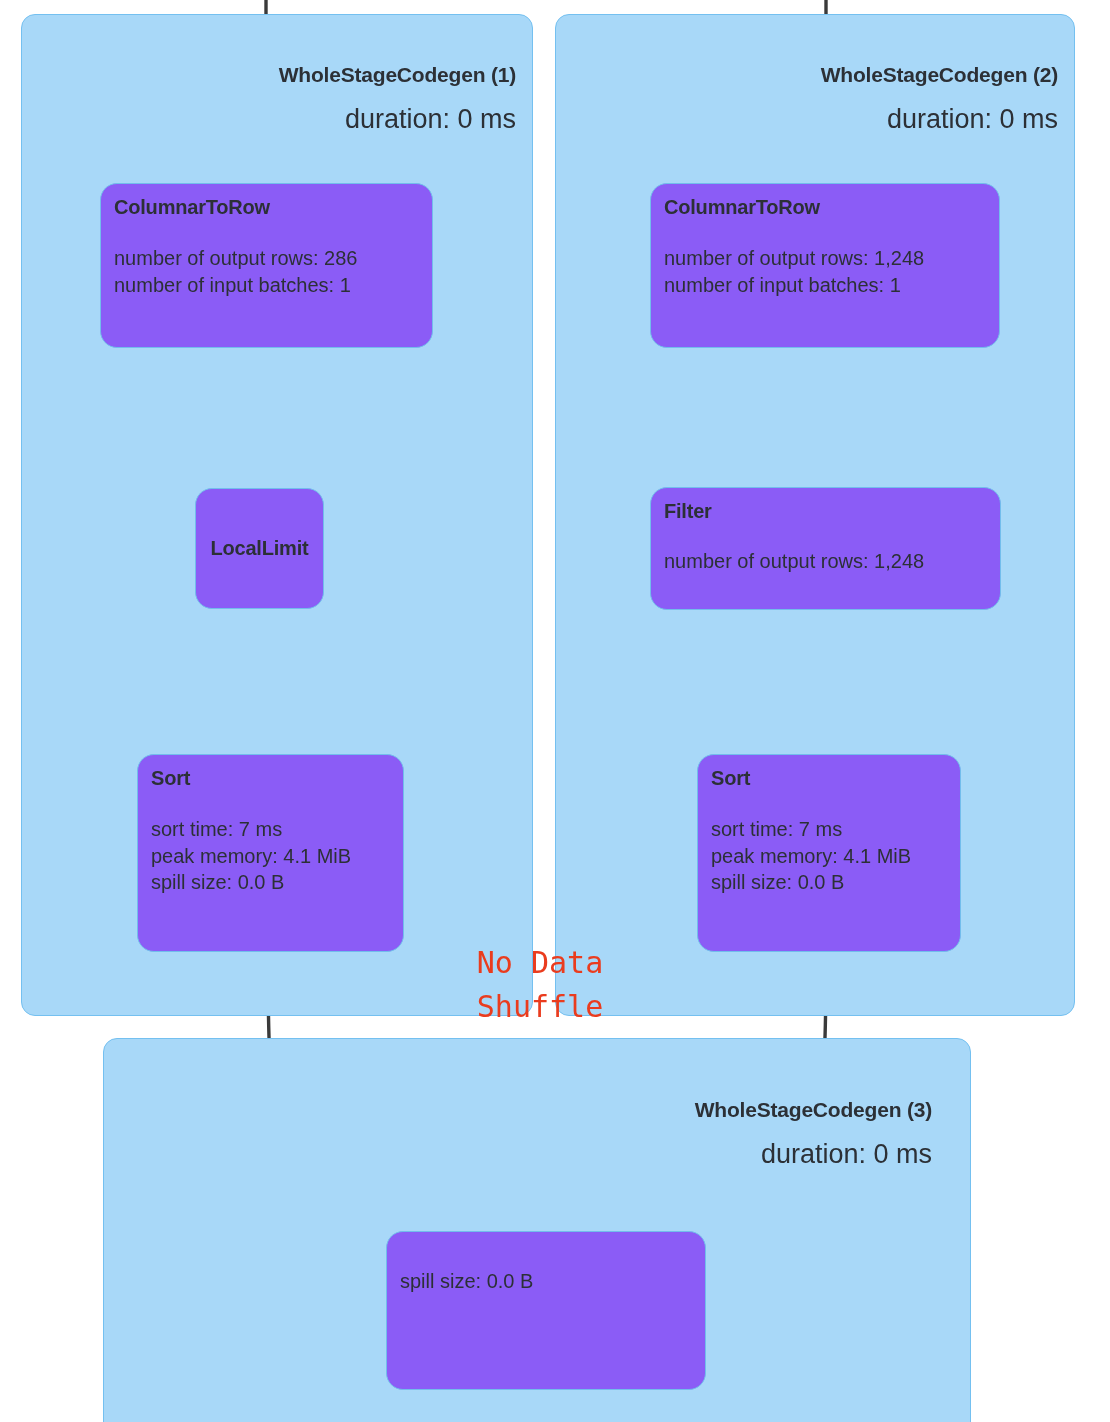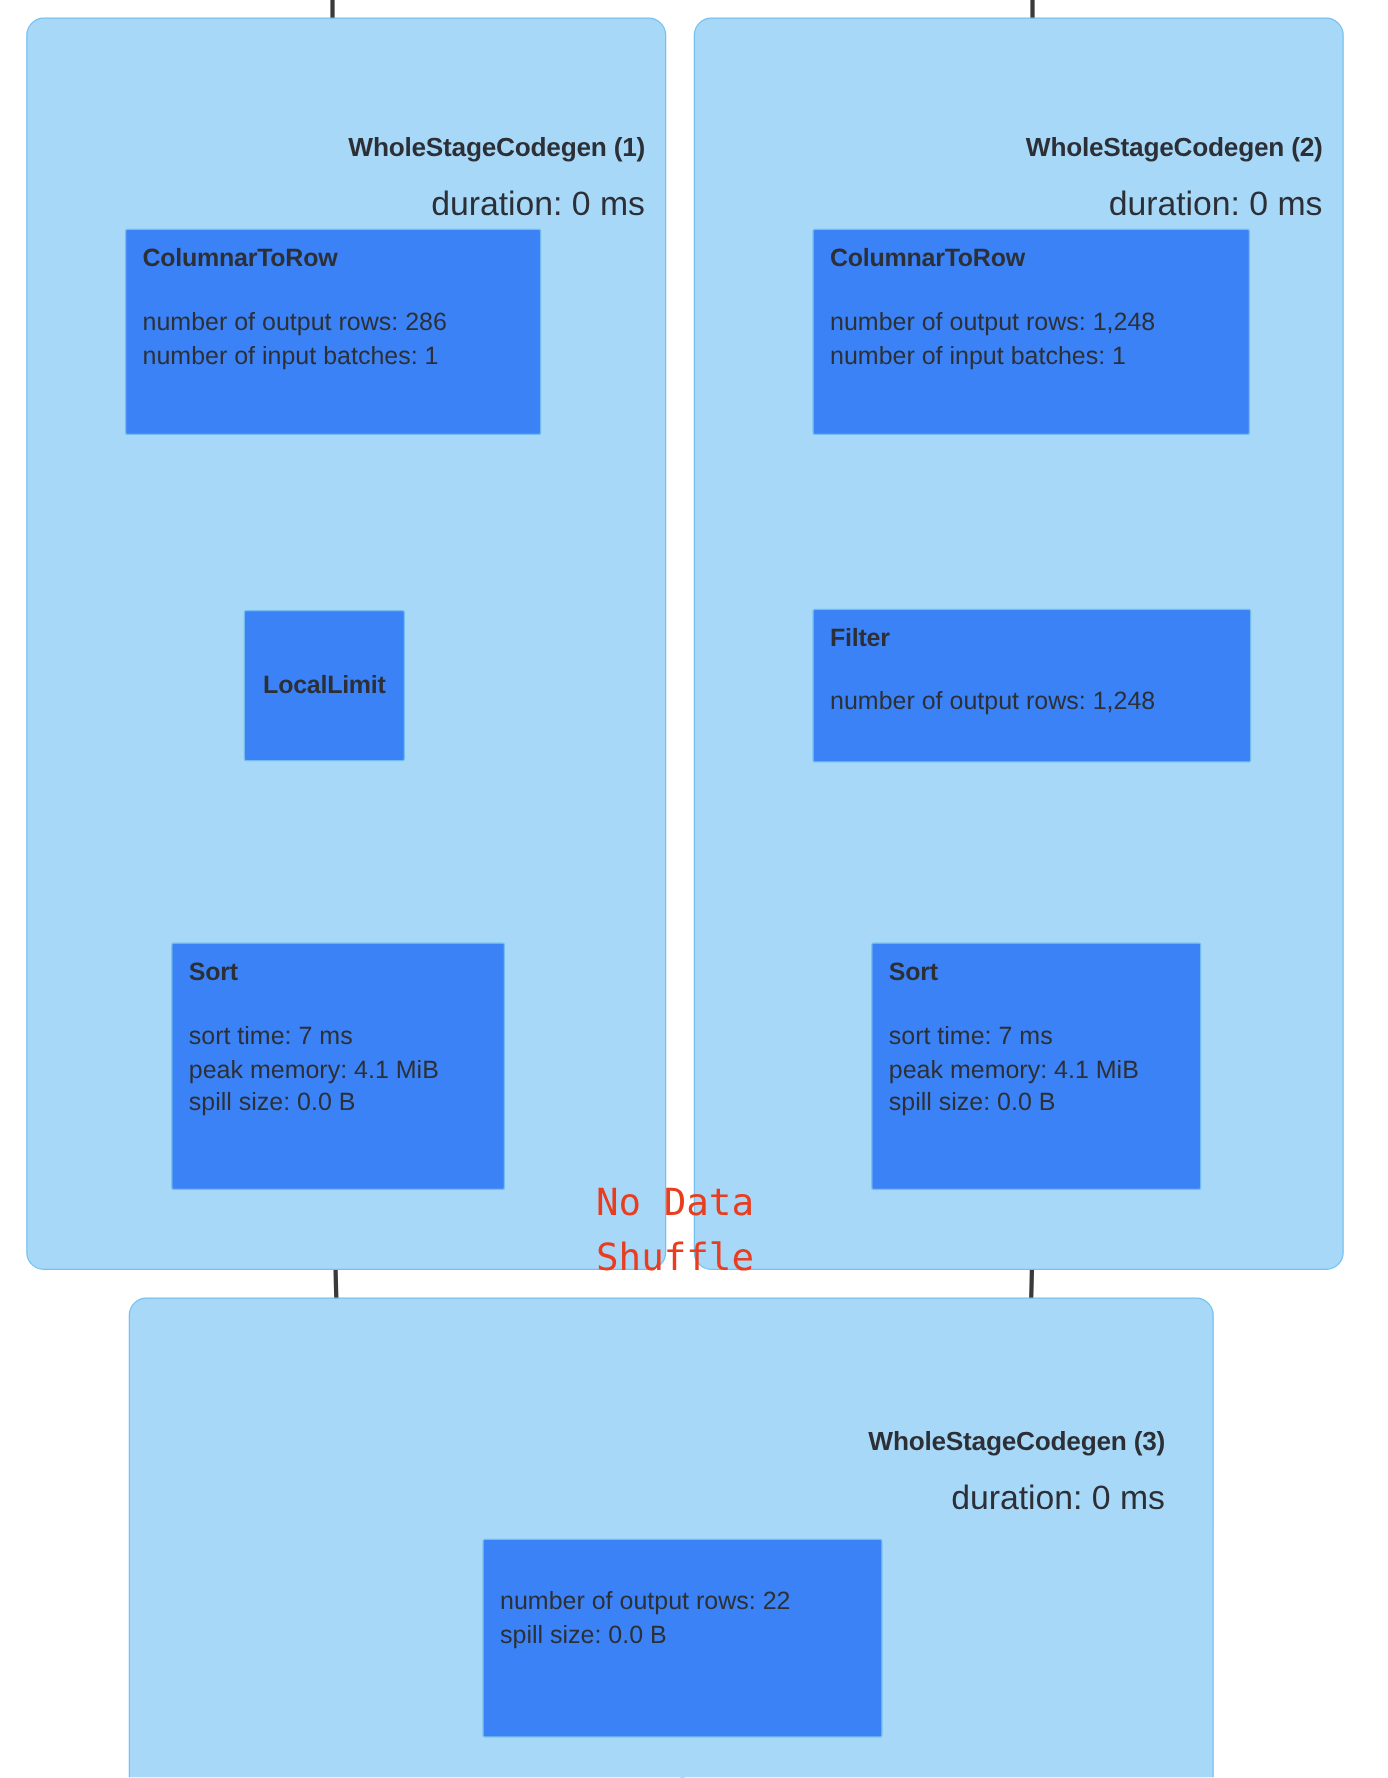--- a/index.html
+++ b/index.html
@@ -24,42 +24,41 @@
     background: #a8d8f8;
     border: 1.6px solid #74c0f0;
     border-radius: 14px;
     box-sizing: border-box;
   }
   .stage-header {
     position: absolute;
     right: 16px;
     text-align: right;
     color: #2c3036;
-    margin-top: 44px;
   }
   .stage-title {
     font-size: 21px;
     font-weight: bold;
     letter-spacing: -0.2px;
     white-space: nowrap;
   }
   .stage-duration {
     font-size: 27px;
     font-weight: normal;
     margin-top: 17px;
     white-space: nowrap;
     color: #2c3036;
   }
 
   
   .node {
     position: absolute;
-    background: #3b82f6;
+    background: #8b5cf6;
     border: 1.5px solid #72bdec;
-    border-radius: 2px;
+    border-radius: 17px;
     box-sizing: border-box;
     padding: 12px 14px 12px 13px;
     color: #2c3036;
   }
   .node-title {
     font-size: 20px;
     font-weight: bold;
     letter-spacing: -0.2px;
     line-height: 1.15;
     white-space: nowrap;
@@ -197,21 +196,20 @@
     <div class="node-title">Sort</div>
     <div class="node-metrics">
       <div class="node-metric">sort time: 7 ms</div>
       <div class="node-metric">peak memory: 4.1 MiB</div>
       <div class="node-metric">spill size: 0.0 B</div>
     </div>
   </div>
 
   <div class="node" style="left:386px; top:1231px; width:320px; height:159px;">
     <div class="node-metrics" style="margin-top:24px;">
-      <div class="node-metric">number of output rows: 22</div>
       <div class="node-metric">spill size: 0.0 B</div>
     </div>
   </div>
 
   <div class="annotation" style="left:437px; top:941px; width:206px;">No Data
 Shuffle</div>
 
 </div>
 
 </body></html>

